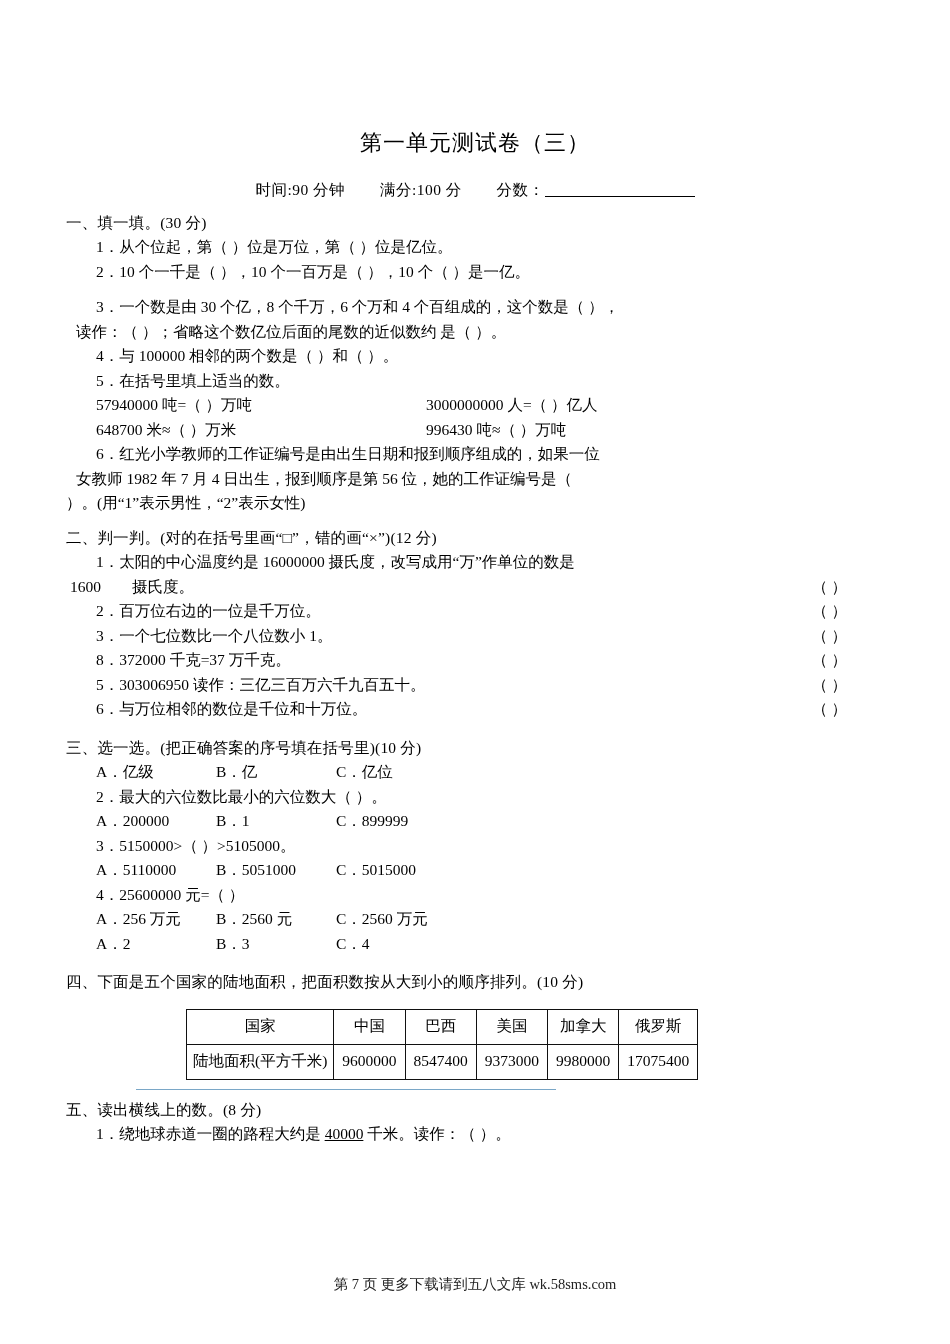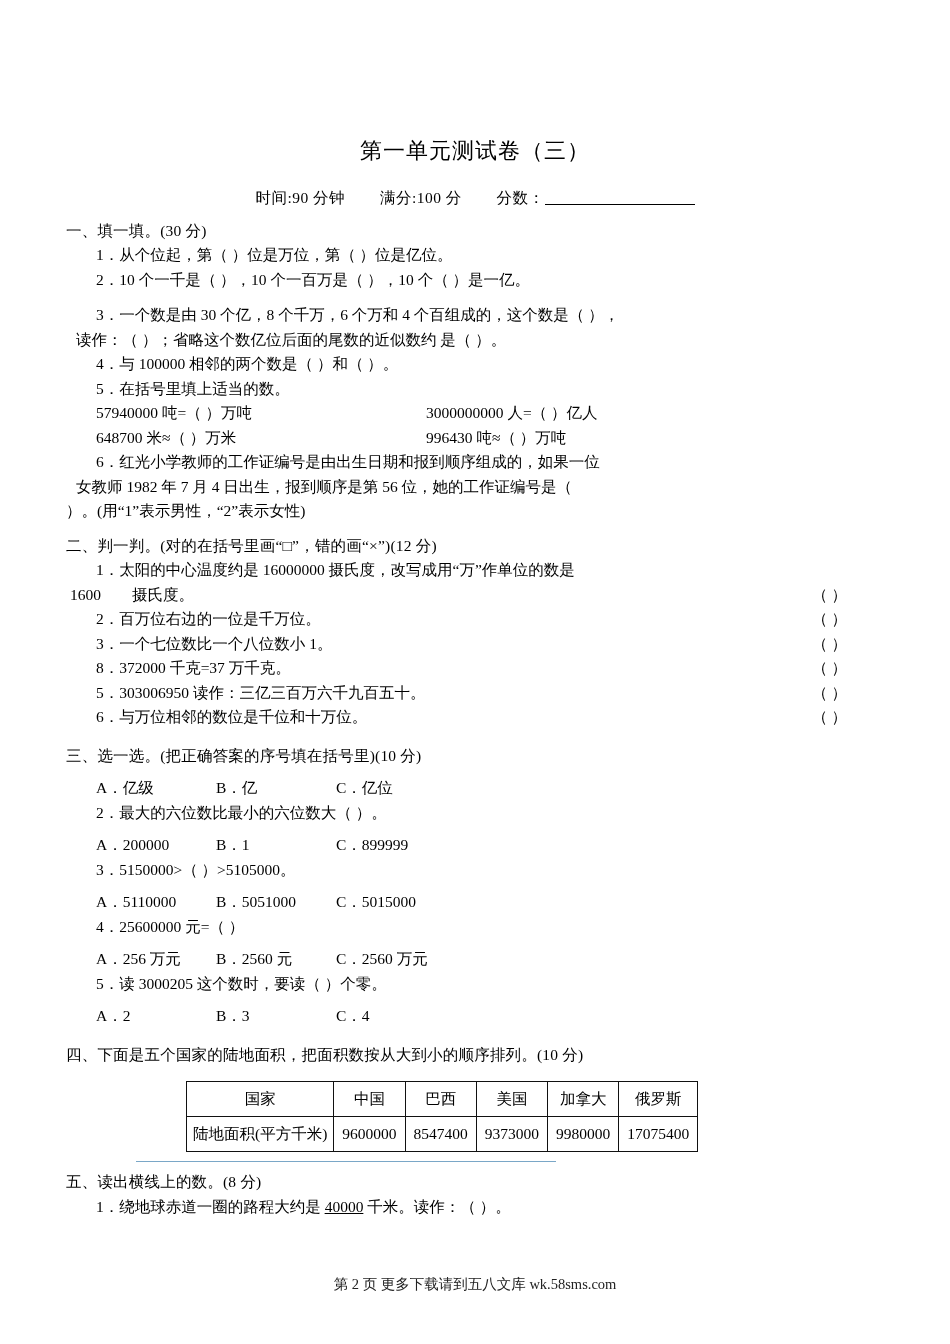--- a/index.html
+++ b/index.html
@@ -12,21 +12,21 @@
     height: 1344px;
     font-family: "Liberation Serif", serif;
     color: #000;
     position: relative;
     overflow: hidden;
   }
   .page {
     position: relative;
     width: 950px;
     height: 1344px;
-    padding: 8px;
+    padding: 0;
     box-sizing: border-box;
   }
   .title {
     text-align: center;
     font-size: 22px;
     font-family: "Liberation Serif", serif;
     font-weight: normal;
     margin: 0;
     padding-top: 128px;
     letter-spacing: 1px;
@@ -84,21 +84,21 @@
     text-align: left;
     padding-left: 48px;
     box-sizing: border-box;
   }
   .choice-opts {
     margin-left: 30px;
   }
   .choice-opts .o {
     display: inline-block;
   }
-  .o-a { width: 120px; margin-top: 8px; }
+  .o-a { width: 120px; }
   .o-b { width: 120px; }
   table.area {
     border-collapse: collapse;
     margin: 14px 0 0 120px;
     font-size: 15.5px;
   }
   table.area td {
     border: 1px solid #111;
     padding: 4px 8px;
     text-align: center;
@@ -204,21 +204,20 @@
     <div class="item">3．5150000&gt;（       ）&gt;5105000。</div>
     <div class="choice-opts">
       <span class="o o-a">A．5110000</span><span class="o o-b">B．5051000</span><span class="o">C．5015000</span>
     </div>
 
     <div class="item">4．25600000 元=（      ）</div>
     <div class="choice-opts">
       <span class="o o-a">A．256 万元</span><span class="o o-b">B．2560 元</span><span class="o">C．2560 万元</span>
     </div>
 
-    <div class="item">5．读 3000205 这个数时，要读（       ）个零。</div>
     <div class="choice-opts">
       <span class="o o-a">A．2</span><span class="o o-b">B．3</span><span class="o">C．4</span>
     </div>
 
     <div class="sec-head" style="margin-top:14px">四、下面是五个国家的陆地面积，把面积数按从大到小的顺序排列。(10 分)</div>
 
     <table class="area">
       <tbody>
           <tr>
         <td class="rowhead">国家</td>
@@ -241,14 +240,14 @@
 
     <span class="underline-blue"></span>
 
     <div class="sec-head" style="margin-top:8px">五、读出横线上的数。(8 分)</div>
     <div class="item">
       <span>1．绕地球赤道一圈的路程大约是 </span><span class="u-line">40000</span><span> 千米。读作：（                 ）。</span>
     </div>
 
   </div>
 
-  <div class="footer">第 2 页 更多下载请到五八文库 wk.58sms.com</div>
+  <div class="footer">第 7 页 更多下载请到五八文库 wk.58sms.com</div>
 </div>
 
 </body></html>

